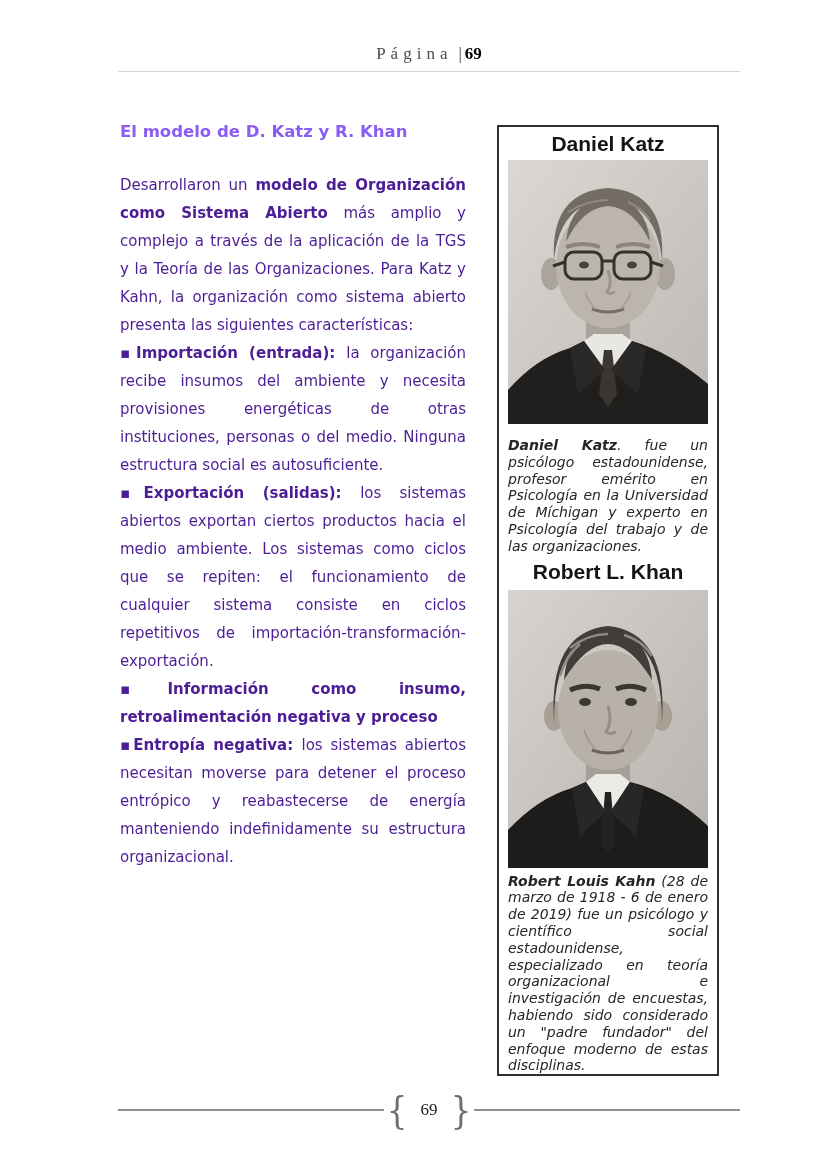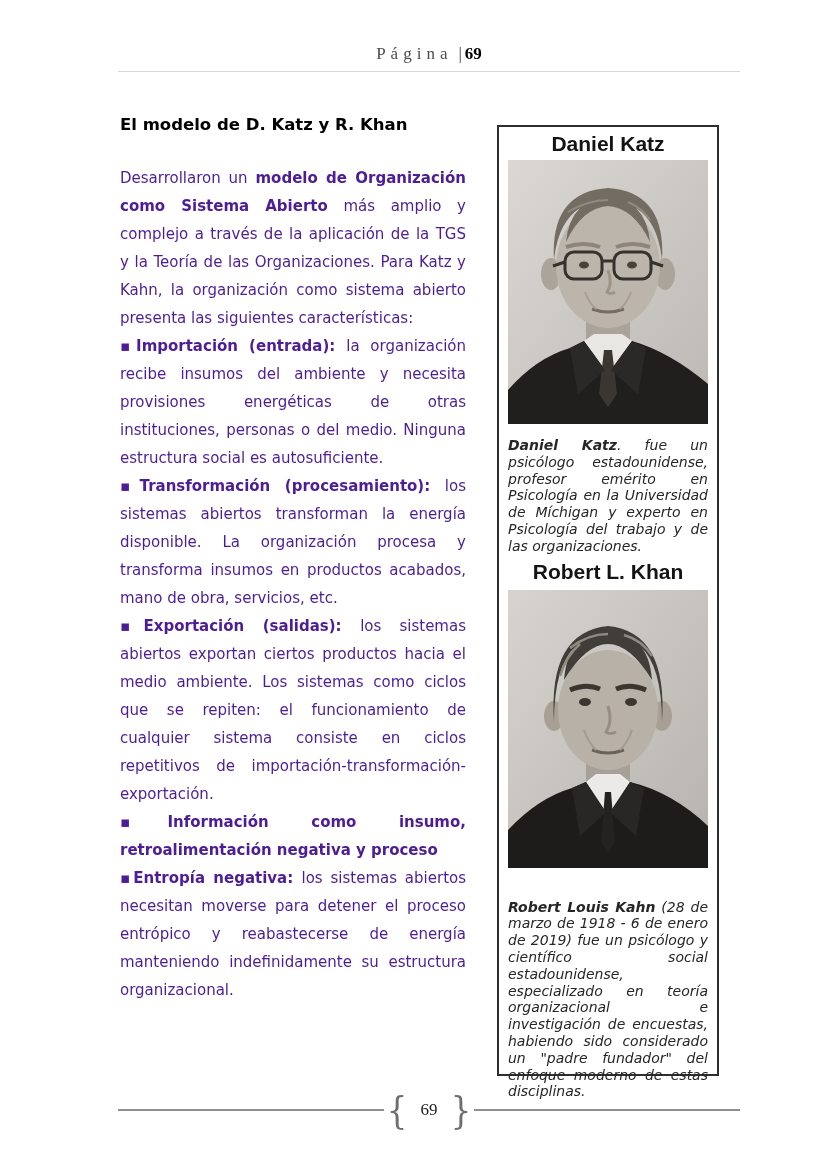--- a/index.html
+++ b/index.html
@@ -15,21 +15,21 @@
   .pgn-label{letter-spacing:5px;}
   .pgn-sep{margin:0 3px 0 6px;color:#3a3a3a;}
   .pgn-num{font-weight:700;color:#000;}
   .header-rule{
     position:absolute;top:71px;left:118px;width:622px;height:0;
     border-top:1px solid #d6d6d6;
   }
   
   .article{position:absolute;left:120px;top:112px;width:346px;}
   .article h1{
-    font-size:16.5px;font-weight:700;margin:1px 0 27px;color:#000000;line-height:24px;
+    font-size:16.5px;font-weight:700;margin:8px 0 27px;color:#8b5cf6;line-height:24px;
   }
   .article p{
     font-size:15px;line-height:28px;text-align:justify;margin:0;color:#4c1d95;
   }
   .b{font-weight:700;}
   
   .infobox{
     position:absolute;left:497px;top:125px;width:222px;height:951px;
     border:2px solid #2e2e2e;background:#fff;box-sizing:border-box;
   }
@@ -37,21 +37,21 @@
     font-family:"Liberation Sans",sans-serif;font-weight:700;font-size:21px;
     text-align:center;margin:5px 0 0;color:#141414;line-height:24px;
   }
   .profile-title.second{margin-top:5px;}
   .photo{display:block;width:200px;margin:4px auto 0;}
   .photo.second{margin-top:6px;}
   .caption{
     font-size:14px;line-height:16.8px;font-style:italic;text-align:justify;
     margin:13px 9px 0;color:#262626;
   }
-  .caption.second{margin-top:31px;font-style:italic;}
+  .caption.second{margin-top:5px;font-style:italic;}
   .cap-b{font-weight:700;}
   
   .footer{
     position:absolute;left:118px;top:1086px;width:622px;height:48px;
     display:flex;align-items:center;
   }
   .foot-rule{flex:1;height:0;border-top:2px solid #8f8f8f;}
   .bracket{
     font-family:"DejaVu Serif",serif;font-size:38px;color:#6e6e6e;
     line-height:44px;transform:scaleX(0.85);margin:0 1px;
@@ -71,21 +71,20 @@
   </div>
   <div class="header-rule"></div>
 
   <section class="article">
     <h1>El modelo de D. Katz y R. Khan</h1>
 
     <p><span>Desarrollaron un </span><span class="b">modelo de Organización como Sistema Abierto</span><span> más amplio y complejo a través de la aplicación de la TGS y la Teoría de las Organizaciones. Para Katz y Kahn, la organización como sistema abierto presenta las siguientes características:</span></p>
 
     <p><span class="b">▪Importación (entrada): </span><span>la organización recibe insumos del ambiente y necesita provisiones energéticas de otras instituciones, personas o del medio. Ninguna estructura social es autosuficiente.</span></p>
 
-    <p><span class="b">▪Transformación (procesamiento): </span><span>los sistemas abiertos transforman la energía disponible. La organización procesa y transforma insumos en productos acabados, mano de obra, servicios, etc.</span></p>
 
     <p><span class="b">▪Exportación (salidas): </span><span>los sistemas abiertos exportan ciertos productos hacia el medio ambiente. Los sistemas como ciclos que se repiten: el funcionamiento de cualquier sistema consiste en ciclos repetitivos de importación-transformación-exportación.</span></p>
 
     <p><span class="b">▪Información como insumo, retroalimentación negativa y proceso</span></p>
 
     <p><span class="b">▪Entropía negativa: </span><span>los sistemas abiertos necesitan moverse para detener el proceso entrópico y reabastecerse de energía manteniendo indefinidamente su estructura organizacional.</span></p>
   </section>
 
   <aside class="infobox">
 

